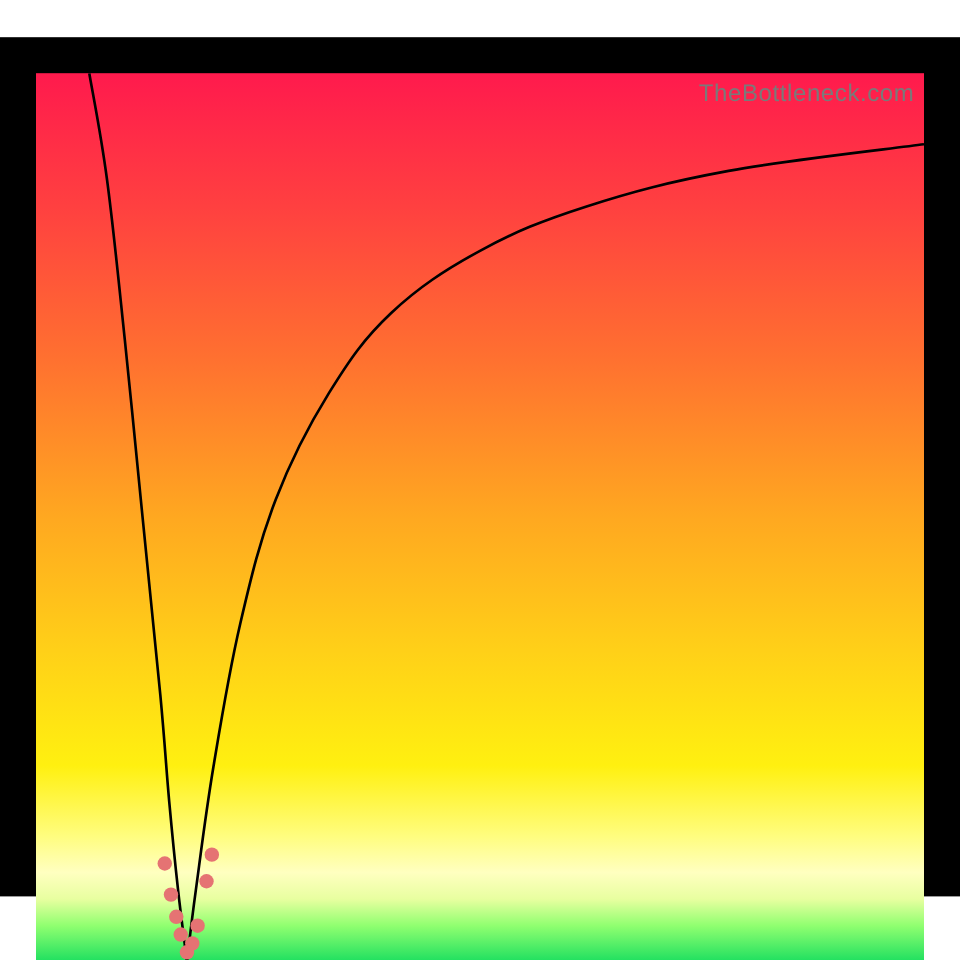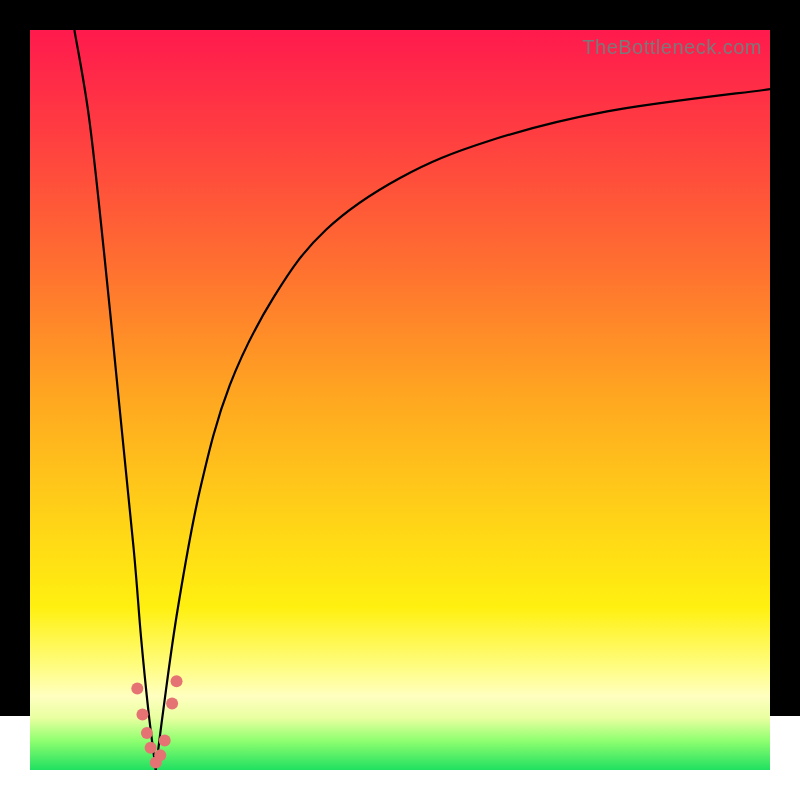--- a/index.html
+++ b/index.html
@@ -8,20 +8,21 @@
     width: 800px;
     height: 800px;
     overflow: hidden;
     font-family: Arial, Helvetica, sans-serif;
   }
   .outer {
     width: 800px;
     height: 716px;
     background: #000;
     position: relative;
+    margin-top: 31px;
   }
   .plot {
     position: absolute;
     left: 30px;
     top: 30px;
     width: 740px;
     height: 740px;
     background: linear-gradient(to bottom,
       #ff1a4d 0%,
       #ff4040 15%,

